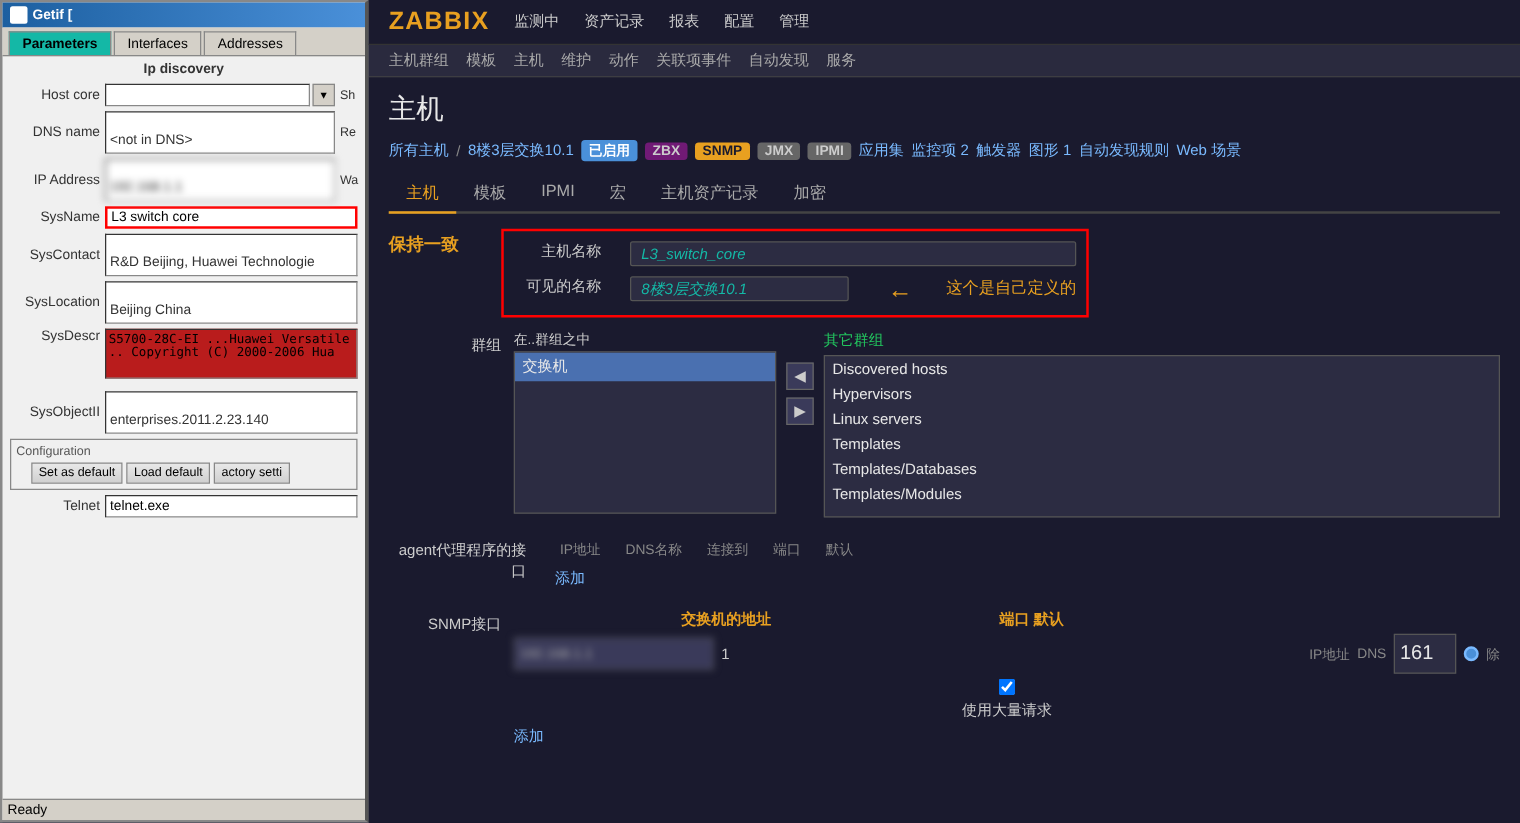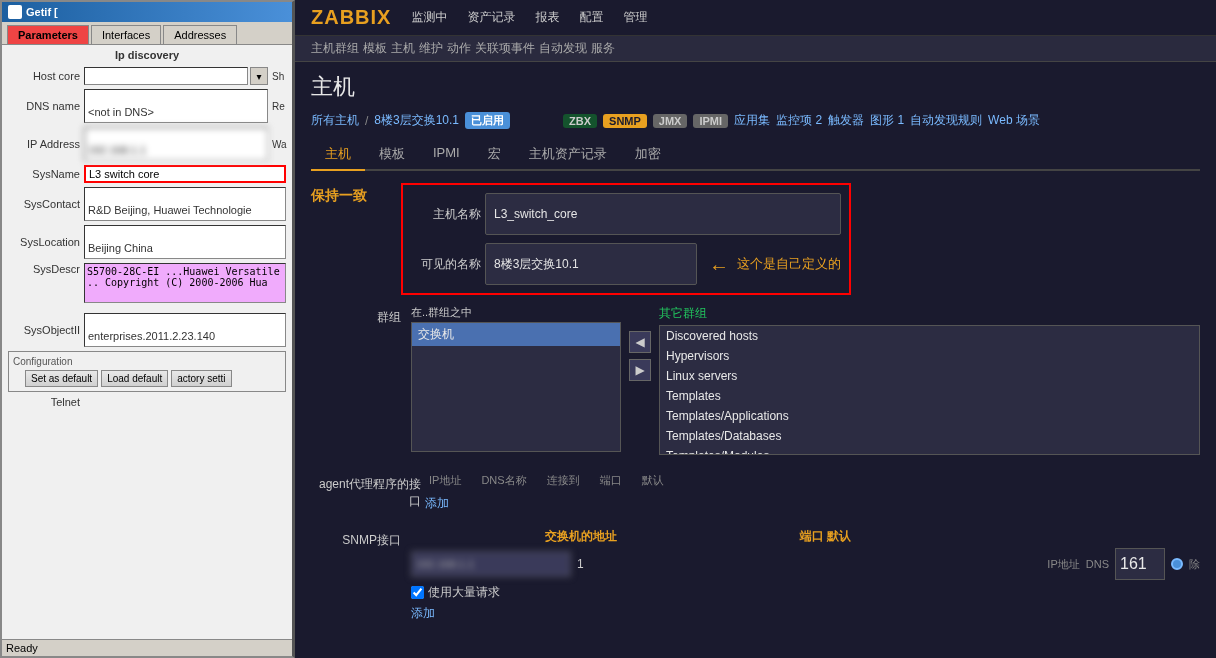--- a/index.html
+++ b/index.html
@@ -41,21 +41,21 @@
     }
     .getif-tab {
       padding: 3px 10px;
       background: #d4d0c8;
       border: 1px solid #888;
       border-bottom: none;
       font-size: 11px;
       cursor: pointer;
     }
     .getif-tab.active {
-      background: #ef4444;
+      background: #14b8a6;
       font-weight: bold;
     }
     .getif-section-title {
       text-align: center;
       font-size: 11px;
       color: #333;
       padding: 4px 0 2px;
       font-weight: bold;
     }
     .getif-body {
@@ -96,21 +96,21 @@
       background: white;
       border: 1px inset #888;
       height: 18px;
       overflow: hidden;
     }
     .getif-textarea {
       width: 100%;
       height: 40px;
       font-size: 10px;
       border: 1px inset #888;
-      background: #f0abfc;
+      background: #b91c1c;
       resize: none;
       padding: 2px;
     }
     .getif-config-box {
       border: 1px solid #888;
       margin: 4px 0;
       padding: 4px;
     }
     .getif-config-title {
       font-size: 10px;
@@ -185,21 +185,21 @@
     .zabbix-nav-item {
       color: #ccc;
       font-size: 12px;
       cursor: pointer;
       padding: 2px 0;
     }
     .zabbix-subnav {
       background: #2a2a3e;
       padding: 4px 16px;
       display: flex;
-      gap: 4px;
+      gap: 14px;
       border-bottom: 1px solid #444;
       align-items: flex-end;
     }
     .zabbix-subnav-item {
       color: #aaa;
       font-size: 12px;
       cursor: pointer;
     }
     .zabbix-content {
       flex: 1;
@@ -228,21 +228,21 @@
       color: #888;
       font-size: 12px;
     }
     .badge {
       padding: 1px 6px;
       border-radius: 3px;
       font-size: 11px;
       font-weight: bold;
     }
     .badge-enabled { background: #4a90d9; color: white; }
-    .badge-zbx { background: #14532d; color: #ccc; margin-left: 47px; }
+    .badge-zbx { background: #701a75; color: #ccc; }
     .badge-snmp { background: #e8a020; color: #1a1a2e; }
     .badge-jmx { background: #666; color: #ccc; }
     .badge-ipmi { background: #666; color: #ccc; }
     .tabs-row {
       display: flex;
       gap: 0;
       margin-bottom: 12px;
       border-bottom: 2px solid #444;
     }
     .tab-item {
@@ -258,40 +258,40 @@
       border-bottom: 2px solid #e8a020;
     }
 
     .form-section {
       display: flex;
       flex-direction: column;
       gap: 10px;
     }
     .form-row {
       display: flex;
-      align-items: center;
-      gap: 4px;
+      gap: 23px;
     }
     .form-label {
       width: 90px;
       color: #ccc;
       font-size: 12px;
       text-align: right;
       flex-shrink: 0;
     }
     .form-input {
       flex: 1;
       max-width: 500px;
-      height: 42px;
+      height: 20px;
       background: #2c2c42;
       border: 1px solid #555;
-      color: #e5e5e5;
+      color: #14b8a6;
       font-size: 12px;
       padding: 0 8px;
       border-radius: 2px;
+      font-style: italic;
     }
     .annotation-text {
       color: #e8a020;
       font-size: 13px;
     }
     .consistency-label {
       color: #e8a020;
       font-size: 14px;
       font-weight: bold;
       width: 80px;
@@ -429,20 +429,21 @@
     .snmp-col-header {
       color: #e8a020;
       font-size: 12px;
       font-weight: bold;
     }
     .checkbox-row {
       display: flex;
       align-items: center;
       gap: 4px;
       margin-top: 2px;
+      flex-direction: column;
     }
     .checkbox-label {
       color: #ccc;
       font-size: 12px;
     }
     .add-link {
       color: #7abaff;
       font-size: 12px;
       cursor: pointer;
       margin-top: 4px;
@@ -537,20 +538,21 @@
       <div class="getif-config-title">Configuration</div>
       <div class="getif-btn-row">
         <button class="getif-btn">Set as default</button>
         <button class="getif-btn">Load default</button>
         <button class="getif-btn">actory setti</button>
       </div>
     </div>
 
     <div class="getif-telnet-row">
       <span class="getif-label">Telnet</span>
+      <input class="getif-input" style="flex: 1 1 0%;" value="telnet.exe">
     </div>
   </div>
   <div class="getif-statusbar">
     <span>Ready</span>
   </div>
 </div>
 
 <div class="zabbix-panel">
 
   <div class="zabbix-header">
@@ -644,21 +646,20 @@
             <button class="transfer-btn">◀</button>
             <button class="transfer-btn">▶</button>
           </div>
           <div class="groups-right">
             <div class="groups-other-label">其它群组</div>
             <div class="groups-right-listbox">
               <div class="groups-listbox-item">Discovered hosts</div>
               <div class="groups-listbox-item">Hypervisors</div>
               <div class="groups-listbox-item">Linux servers</div>
               <div class="groups-listbox-item">Templates</div>
-              <div class="groups-listbox-item">Templates/Applications</div>
               <div class="groups-listbox-item">Templates/Databases</div>
               <div class="groups-listbox-item">Templates/Modules</div>
 
             </div>
           </div>
         </div>
       </div>
 
 
       <div class="agent-section">

